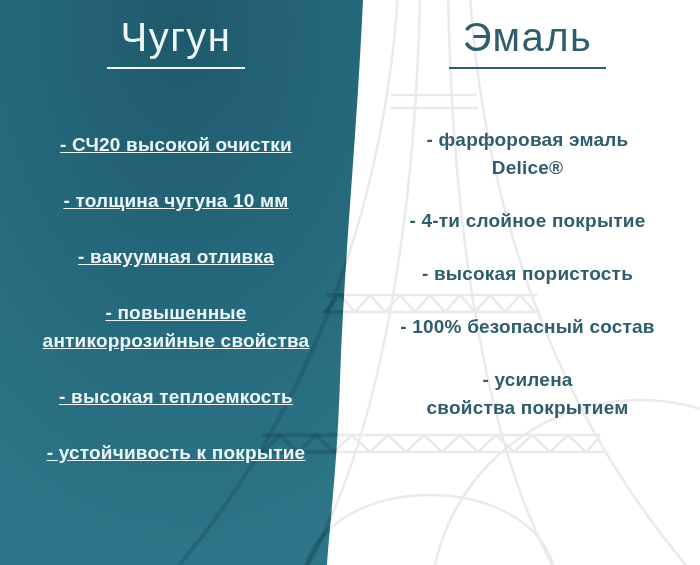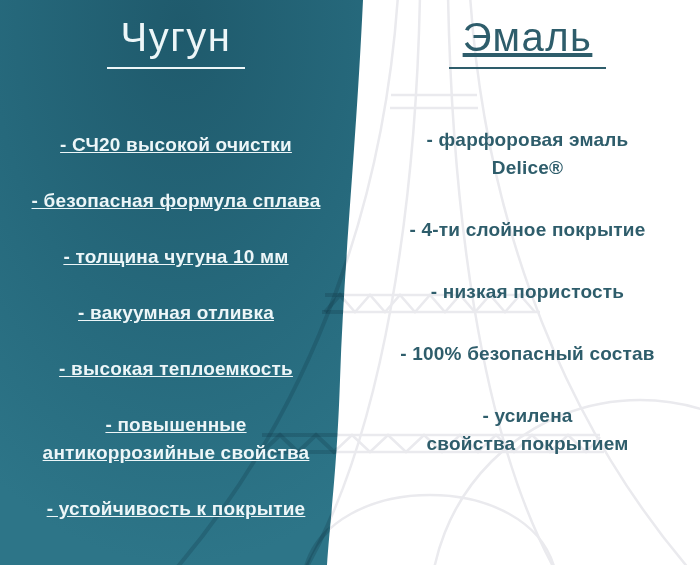--- a/index.html
+++ b/index.html
@@ -15,25 +15,25 @@
   .col{position:absolute;top:0;height:565px;}
   .col-left{left:0;width:352px;color:var(--left-text,#EDF6F8);}
   .col-right{left:355px;width:345px;color:var(--right-text,#2E5D6B);}
 
   .title-wrap{position:absolute;top:14px;left:0;right:0;text-align:center;}
   .title{
     display:inline-block;font-size:40px;font-weight:300;line-height:1.15;
     letter-spacing:1.5px;padding:0 14px 7px;border-bottom:2px solid currentColor;
   }
   .col-left .title{color:var(--left-text,#F0F9FA);}
-  .col-right .title{color:var(--right-text,#2E5D6B);text-decoration:underline;}
+  .col-right .title{color:var(--right-text,#2E5D6B);}
 
   .list{position:absolute;left:6px;right:6px;display:flex;flex-direction:column;align-items:center;}
   .col-left  .list{top:131px;gap:28px;text-decoration:underline;}
-  .col-right .list{top:126px;gap:34px;}
+  .col-right .list{top:126px;gap:25px;}
   .item{
     font-size:19px;font-weight:700;line-height:28px;letter-spacing:0.2px;
     text-align:center;white-space:pre-line;width:100%;
   }
 </style>
 </head>
 <body>
 
 <div class="stage">
 
@@ -70,38 +70,37 @@
     <path d="M0,0 H363 C356,150 344,260 340,380 C337,470 330,520 327,565 H0 Z" fill="url(#tealGrad)"></path>
     <use href="#tower" class="wm-dark" clip-path="url(#panelClip)"></use>
   </svg>
 
   <div class="col col-left">
     <div class="title-wrap">
       <span class="title">Чугун</span>
     </div>
     <div class="list">
       <div class="item">- СЧ20 высокой очистки</div>
-      <div class="item">- безопасная формула сплава</div>
       <div class="item">- толщина чугуна 10 мм</div>
       <div class="item">- вакуумная отливка</div>
-      <div class="item">- высокая теплоемкость</div>
       <div class="item">- повышенные
 антикоррозийные свойства</div>
+      <div class="item">- высокая теплоемкость</div>
       <div class="item">- устойчивость к покрытие</div>
     </div>
   </div>
 
   <div class="col col-right">
     <div class="title-wrap">
       <span class="title">Эмаль</span>
     </div>
     <div class="list">
       <div class="item">- фарфоровая эмаль
 Delice®</div>
       <div class="item">- 4-ти слойное покрытие</div>
-      <div class="item">- низкая пористость</div>
+      <div class="item">- высокая пористость</div>
       <div class="item">- 100% безопасный состав</div>
       <div class="item">- усилена
 свойства покрытием</div>
     </div>
   </div>
 
 </div>
 
 </body></html>

